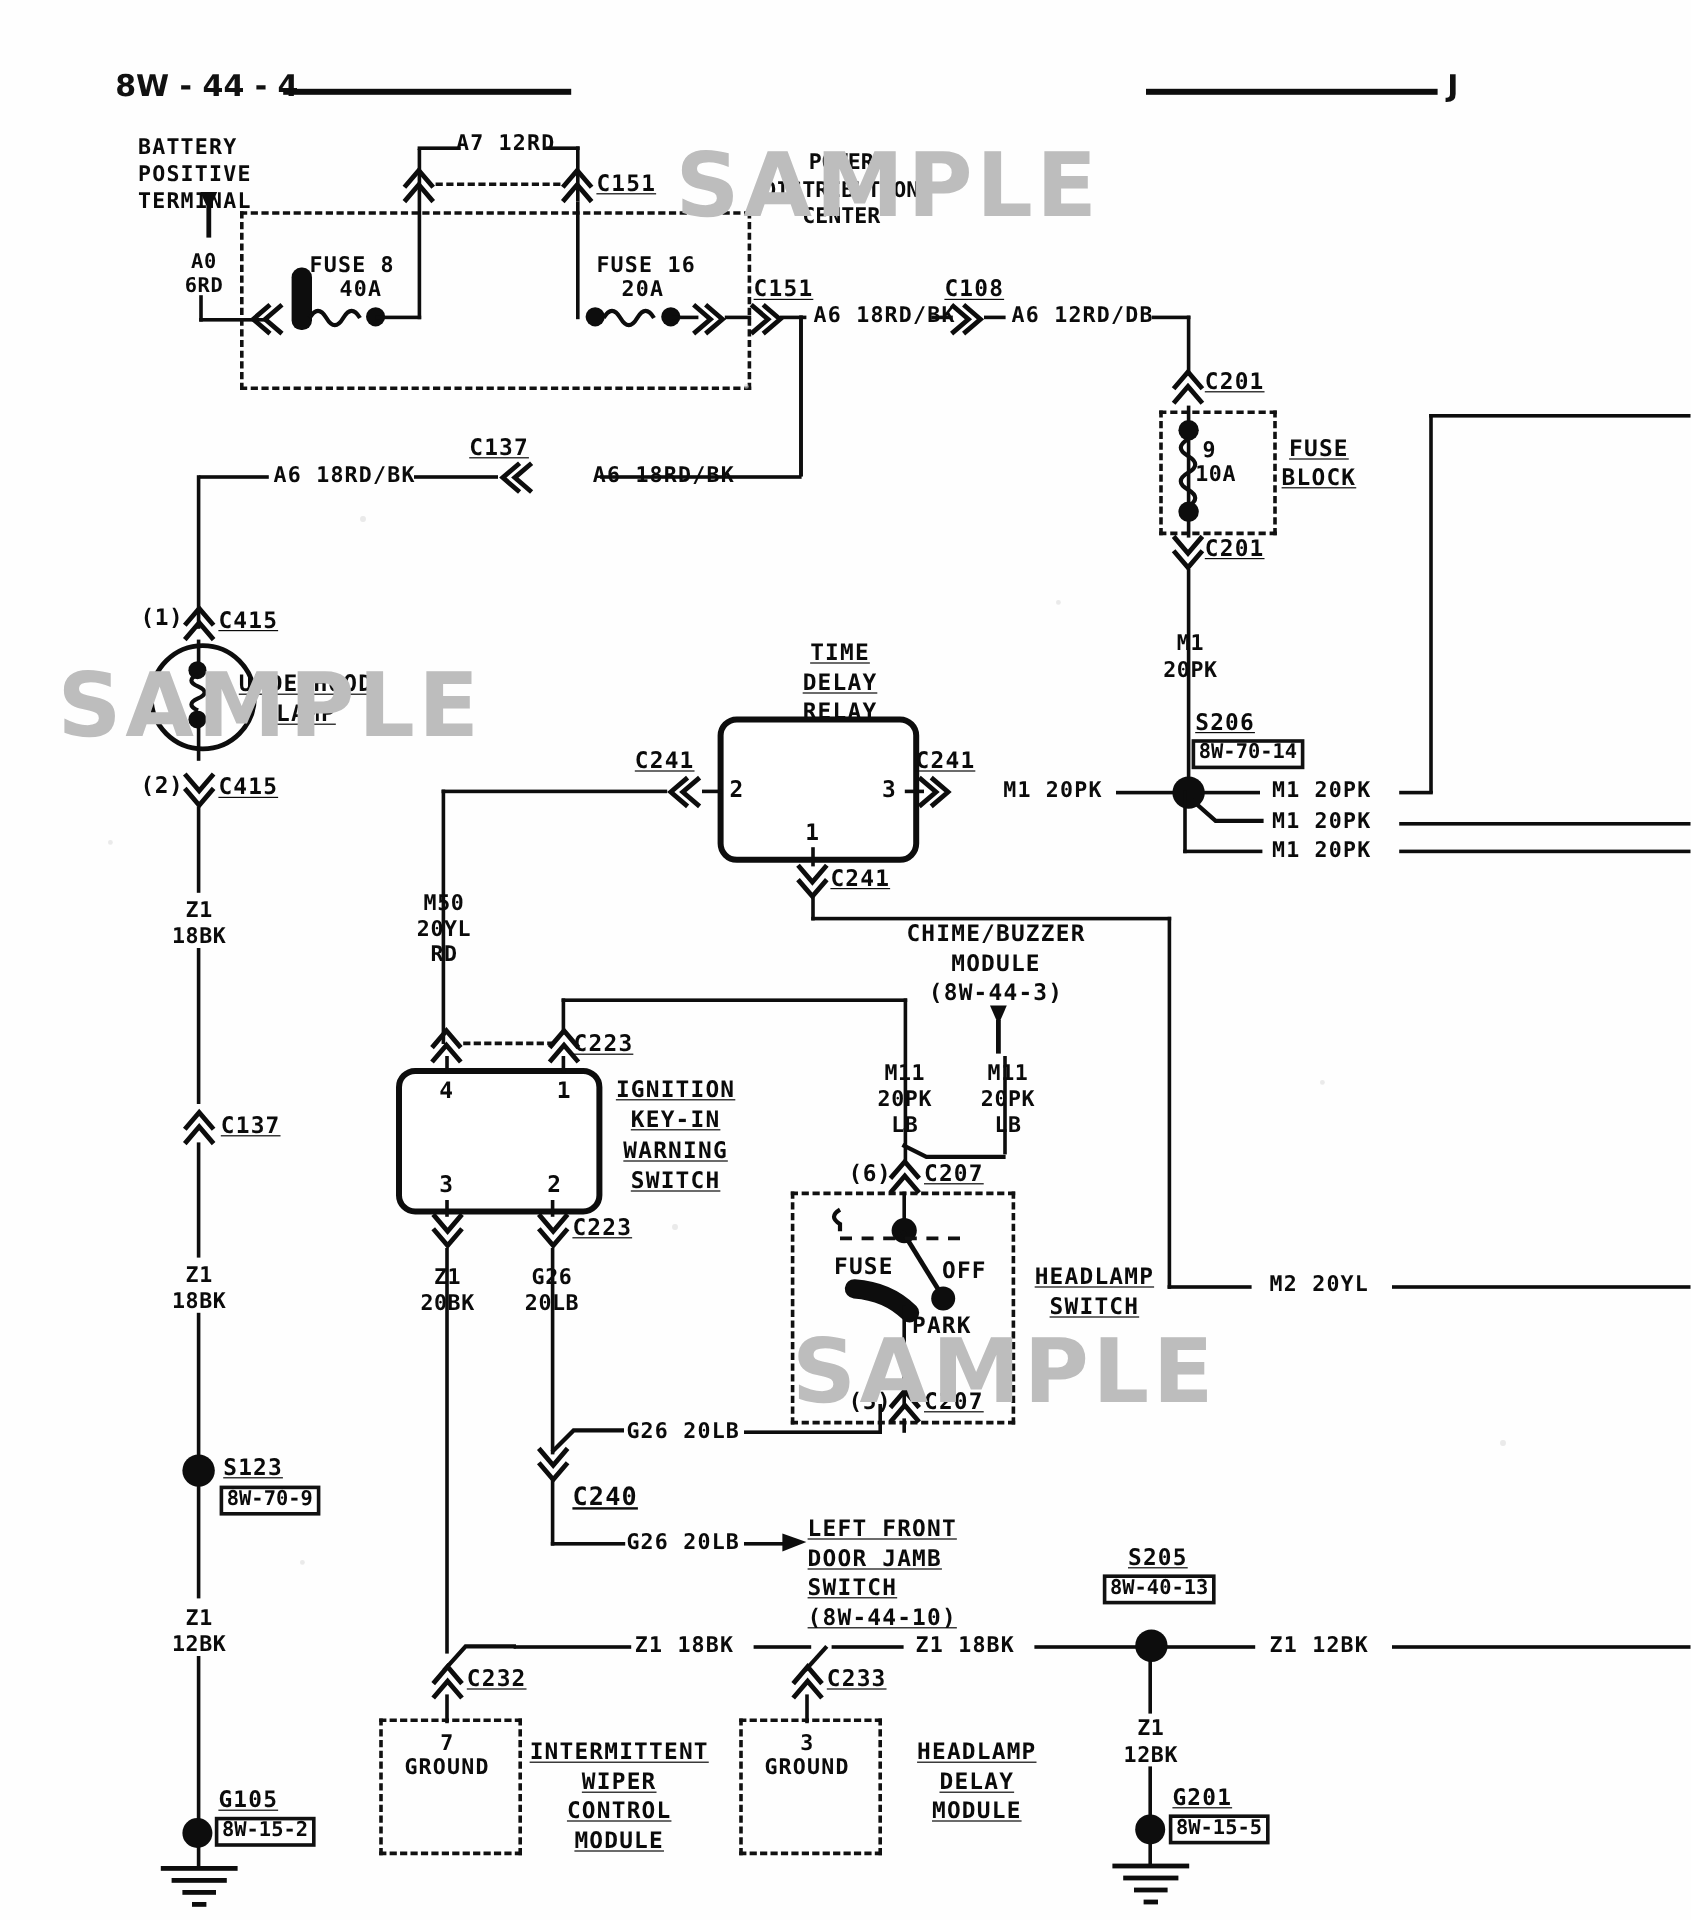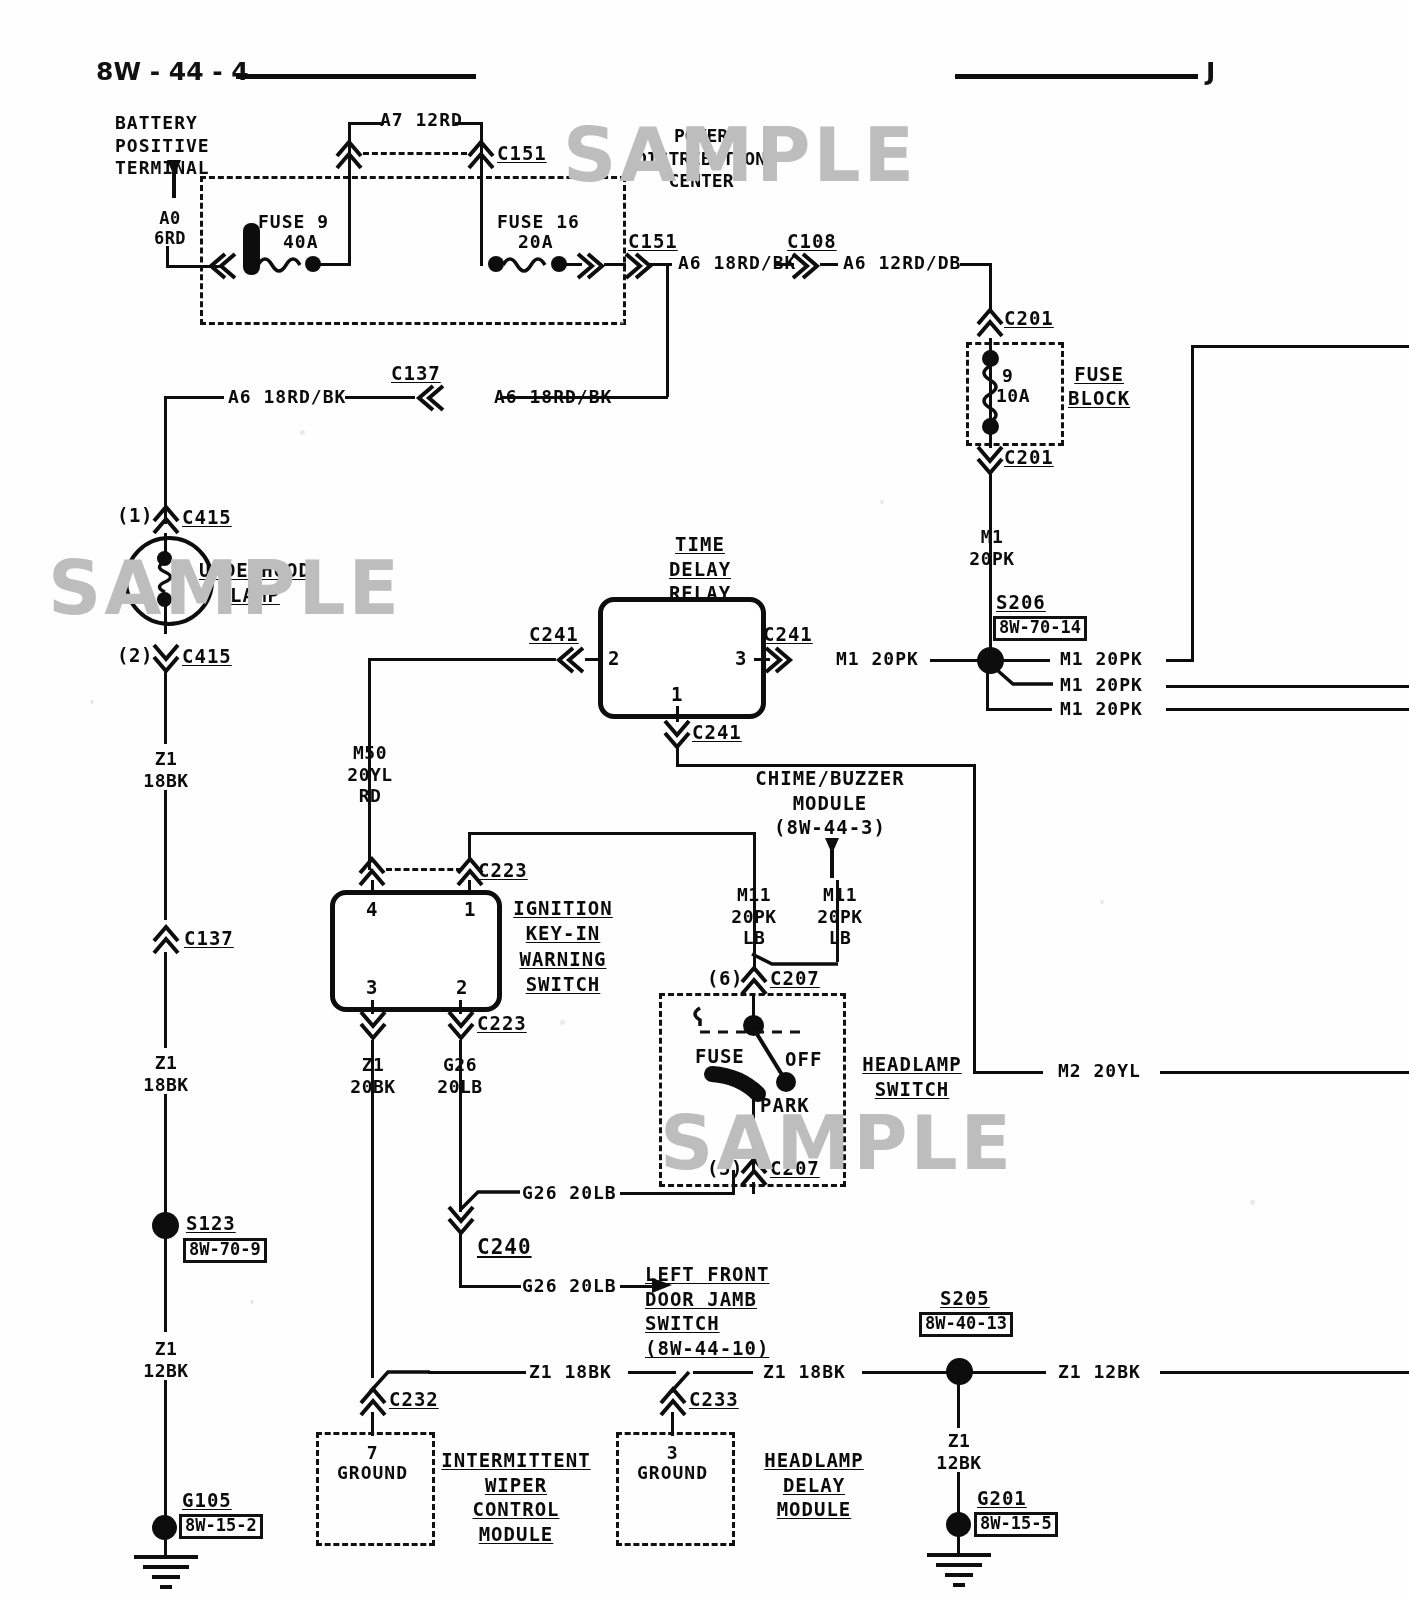--- a/index.html
+++ b/index.html
@@ -101,21 +101,21 @@
 
   <div class="wv" style="left:166px; top:246px; height:22px;"></div>
   <div class="wh" style="left:166px; top:265px; width:58px;"></div>
 
   <div class="dbox" style="left:200px; top:176px; width:420px; height:143px;"></div>
 
   <div class="t mono ctr" style="left:586px; top:125px; font-size:18px; line-height:1.25; width:230px; letter-spacing:0px;">POWER
 DISTRIBUTION
 CENTER</div>
 
-  <div class="t mono ctr" style="left:258px; top:212px; font-size:18px; letter-spacing:1px;">FUSE 9</div>
+  <div class="t mono ctr" style="left:258px; top:212px; font-size:18px; letter-spacing:1px;">FUSE 8</div>
   <div class="t mono ctr" style="left:283px; top:232px; font-size:18px; letter-spacing:1px;">40A</div>
 
   <svg style="left:205px; top:252px; width:30px; height:28px;">
     <path d="M20,2 L6,14 L20,26" stroke="#0d0d0d" stroke-width="4" fill="none"></path>
     <path d="M30,2 L16,14 L30,26" stroke="#0d0d0d" stroke-width="4" fill="none"></path>
   </svg>
 
   <div class="abs" style="left:243px; top:223px; width:17px; height:52px; background:#0d0d0d; border-radius:8px;"></div>
 
   <svg style="left:258px; top:252px; width:56px; height:26px;">
@@ -411,21 +411,21 @@
   <div class="wh" style="left:620px; top:1192px; width:115px;"></div>
   <div class="wv" style="left:732px; top:1170px; height:24px;"></div>
 
   <div class="wv" style="left:459px; top:1232px; height:56px;"></div>
   <div class="wh" style="left:459px; top:1285px; width:62px;"></div>
   <div class="t mono" style="left:522px; top:1276px; font-size:18px; letter-spacing:1px;">G26 20LB</div>
   <div class="wh" style="left:620px; top:1285px; width:38px;"></div>
   <svg style="left:652px; top:1276px; width:26px; height:20px;">
     <polygon points="0,2 20,9 0,17" fill="#0d0d0d"></polygon>
   </svg>
-  <div class="t mono ul ctr" style="left:645px; top:1262px; font-size:19px; line-height:1.3; letter-spacing:1px; width:210px; text-align:left;">LEFT FRONT
+  <div class="t mono ul ctr" style="left:673px; top:1262px; font-size:19px; line-height:1.3; letter-spacing:1px; width:210px; text-align:left;">LEFT FRONT
 DOOR JAMB
 SWITCH
 (8W-44-10)</div>
 
   <div class="t mono ctr" style="left:722px; top:884px; font-size:18px; line-height:1.2; width:64px;">M11
 20PK
 LB</div>
   <div class="t mono ctr" style="left:808px; top:884px; font-size:18px; line-height:1.2; width:64px;">M11
 20PK
 LB</div>

